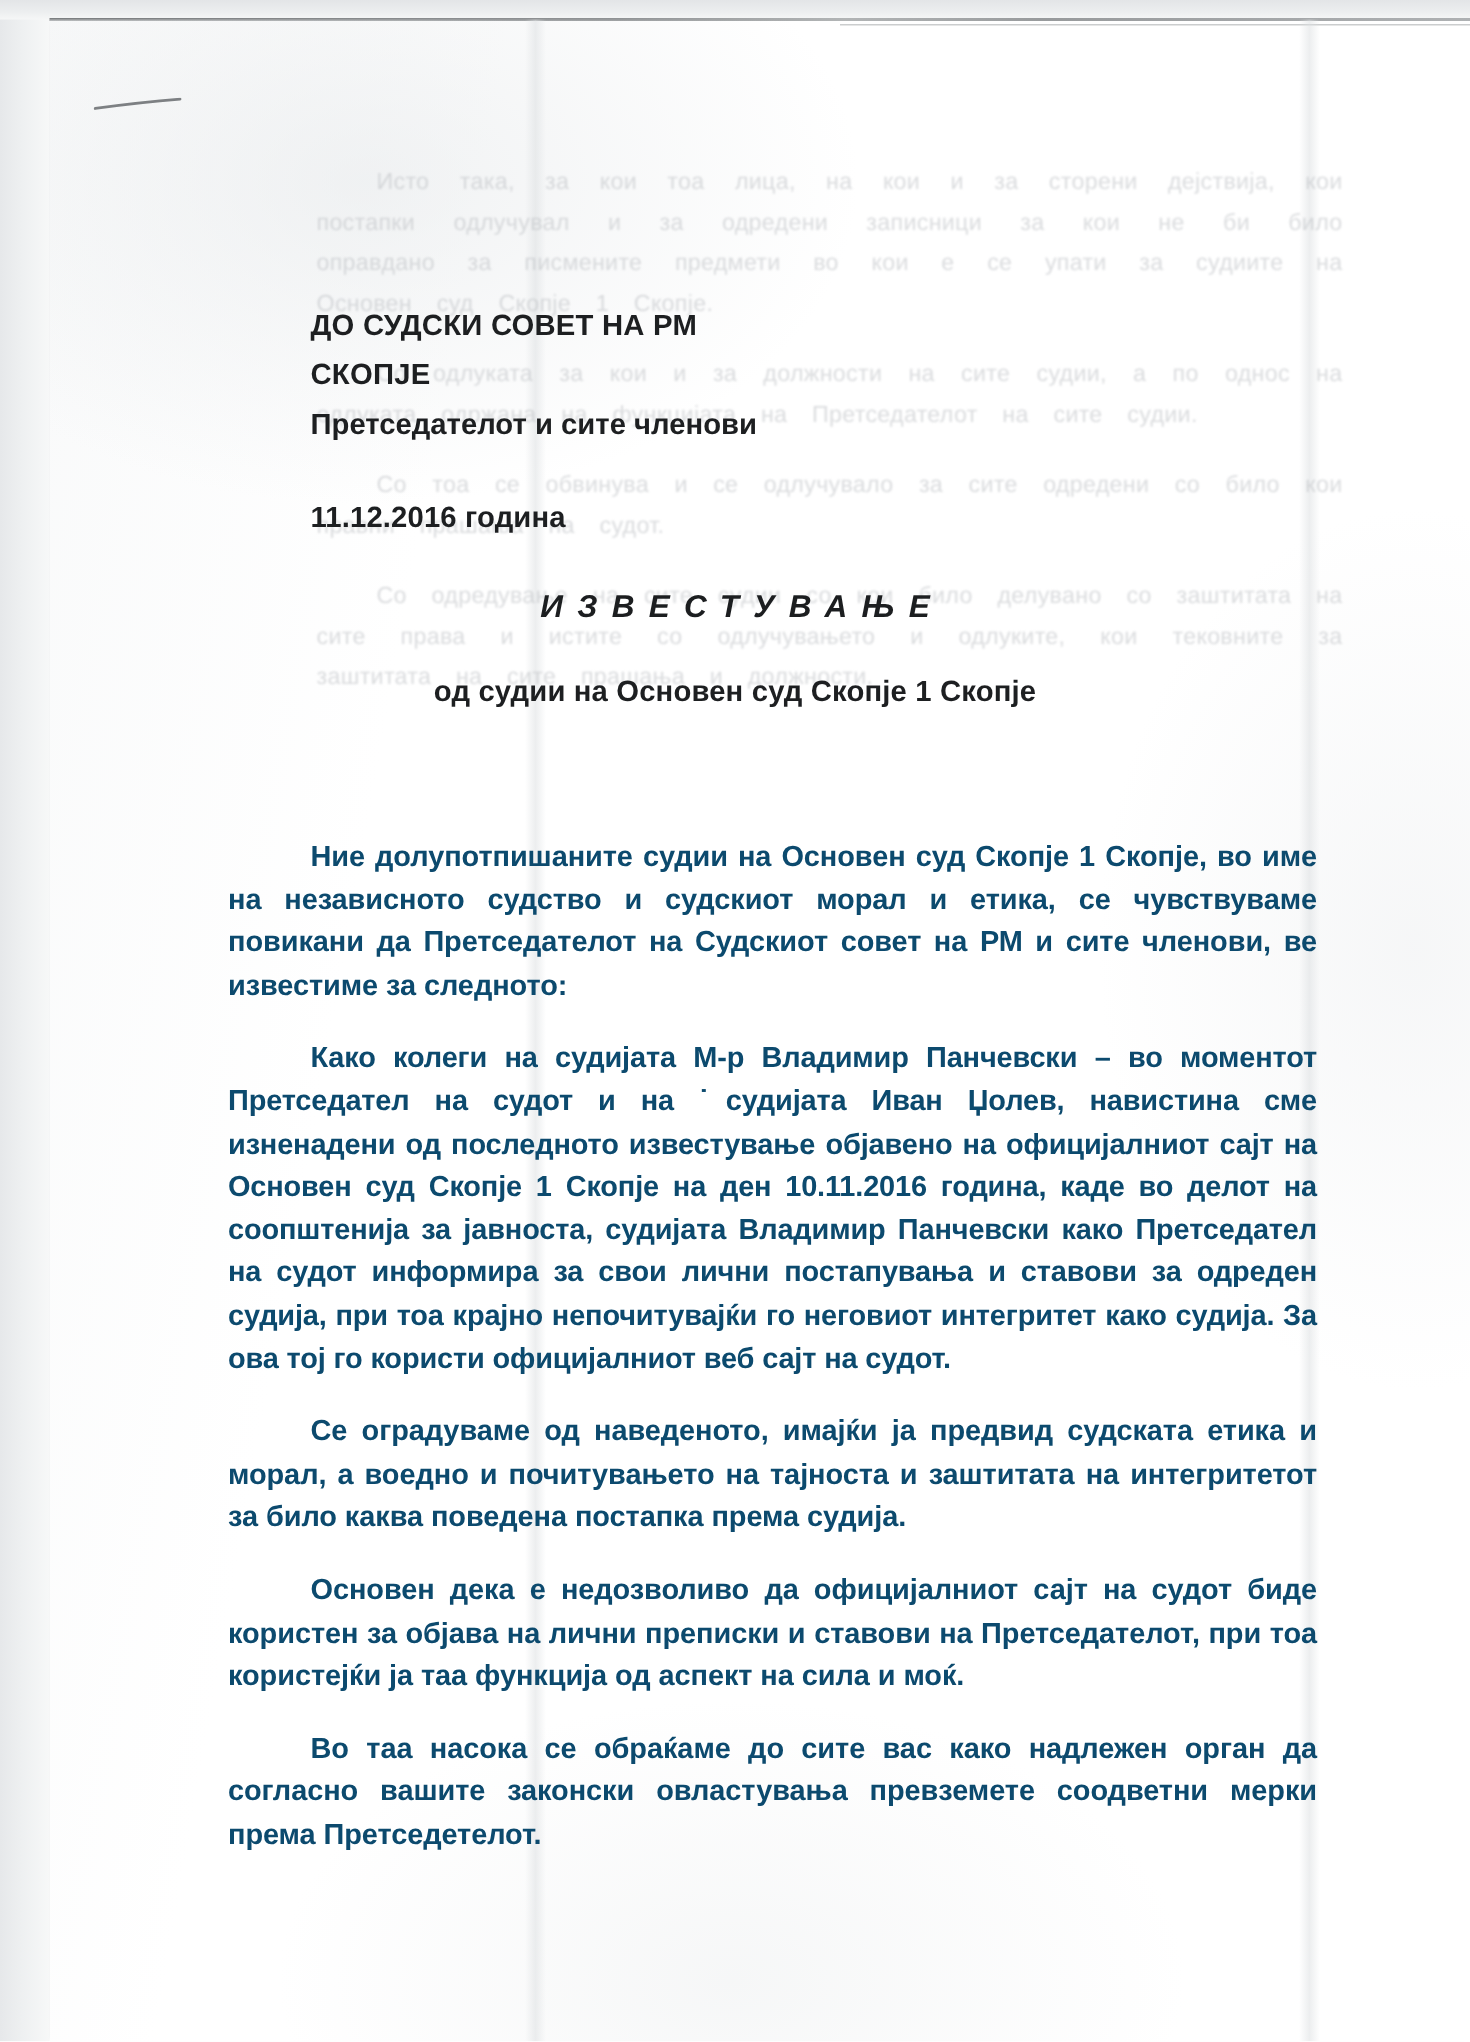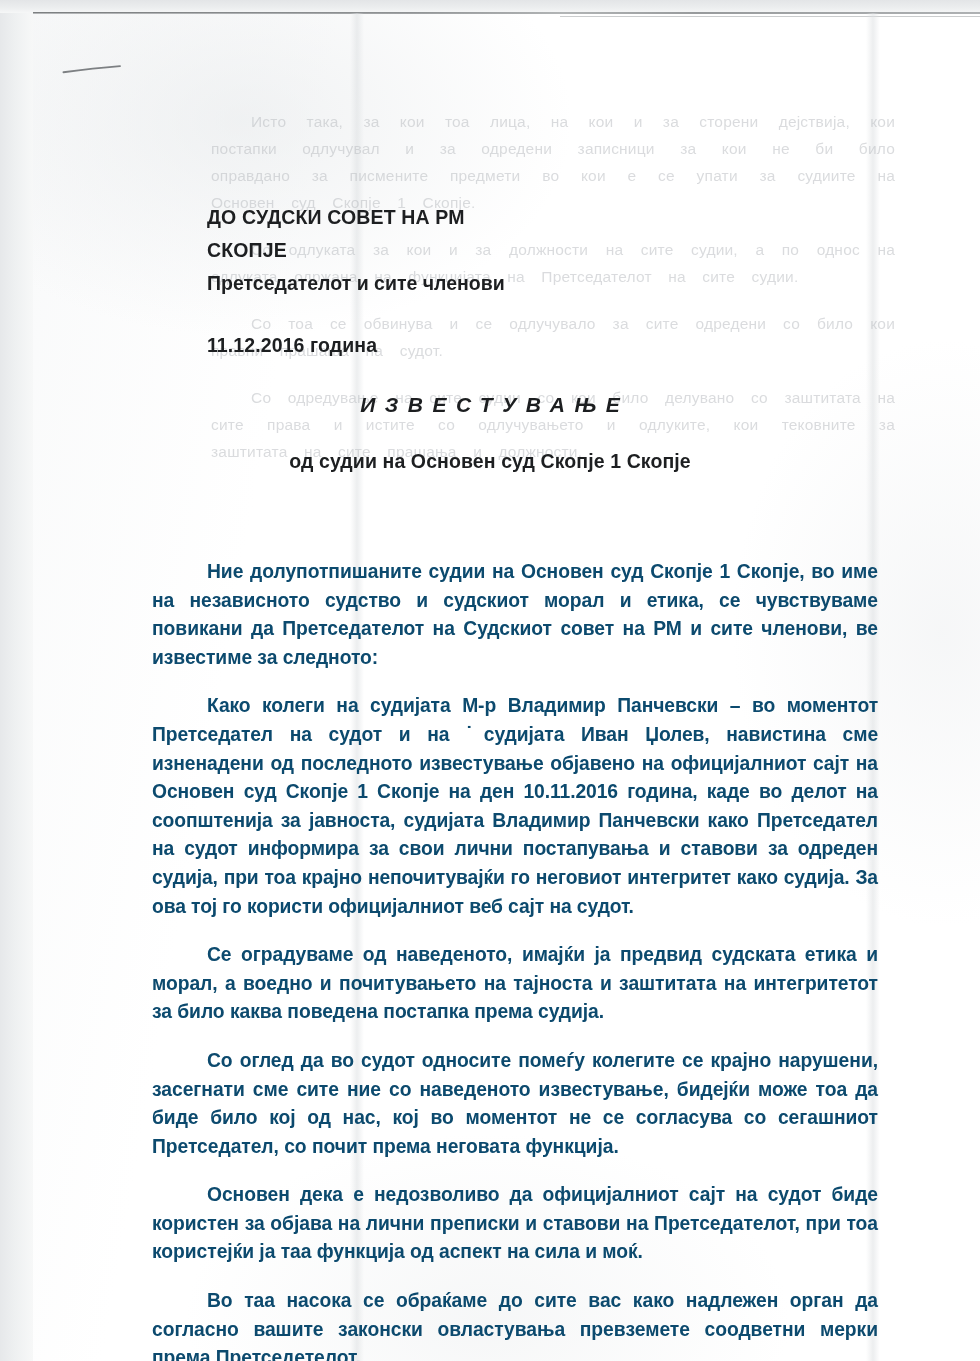--- a/index.html
+++ b/index.html
@@ -204,19 +204,18 @@
 
     <div class="date-line">11.12.2016 година</div>
 
     <div class="doc-title">ИЗВЕСТУВАЊЕ</div>
     <div class="doc-subtitle">од судии на Основен суд Скопје 1 Скопје</div>
 
     <div class="body-block">
       <p class="para p1">Ние долупотпишаните судии на Основен суд Скопје 1 Скопје, во име на независното судство и судскиот морал и етика, се чувствуваме повикани да Претседателот на Судскиот совет на РМ и сите членови, ве известиме за следното:</p>
       <p class="para p2">Како колеги на судијата М-р Владимир Панчевски – во моментот Претседател на судот и на ˙судијата Иван Џолев, навистина сме изненадени од последното известување објавено на официјалниот сајт на Основен суд Скопје 1 Скопје на ден 10.11.2016 година, каде во делот на соопштенија за јавноста, судијата Владимир Панчевски како Претседател на судот информира за свои лични постапувања и ставови за одреден судија, при тоа крајно непочитувајќи го неговиот интегритет како судија. За ова тој го користи официјалниот веб сајт на судот.</p>
       <p class="para p3">Се оградуваме од наведеното, имајќи ја предвид судската етика и морал, а воедно и почитувањето на тајноста и заштитата на интегритетот за било каква поведена постапка према судија.</p>
-      <p class="para p4">Со оглед да во судот односите помеѓу колегите се крајно нарушени, засегнати сме сите ние со наведеното известување, бидејќи може тоа да биде било кој од нас, кој во моментот не се согласува со сегашниот Претседател, со почит према неговата функција.</p>
       <p class="para p5">Основен дека е недозволиво да официјалниот сајт на судот биде користен за објава на лични преписки и ставови на Претседателот, при тоа користејќи ја таа функција од аспект на сила и моќ.</p>
       <p class="para p6">Во таа насока се обраќаме до сите вас како надлежен орган да согласно вашите законски овластувања превземете соодветни мерки према Претседетелот.</p>
     </div>
 
   </div>
 </div>
 
 </body></html>

